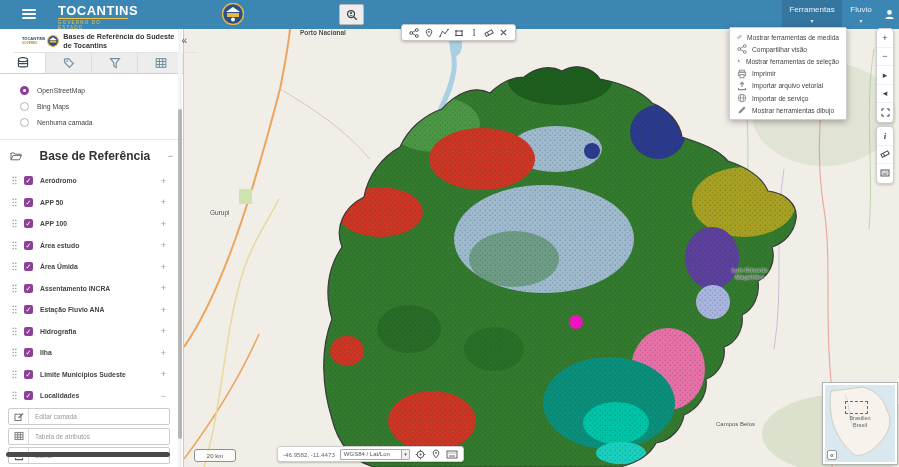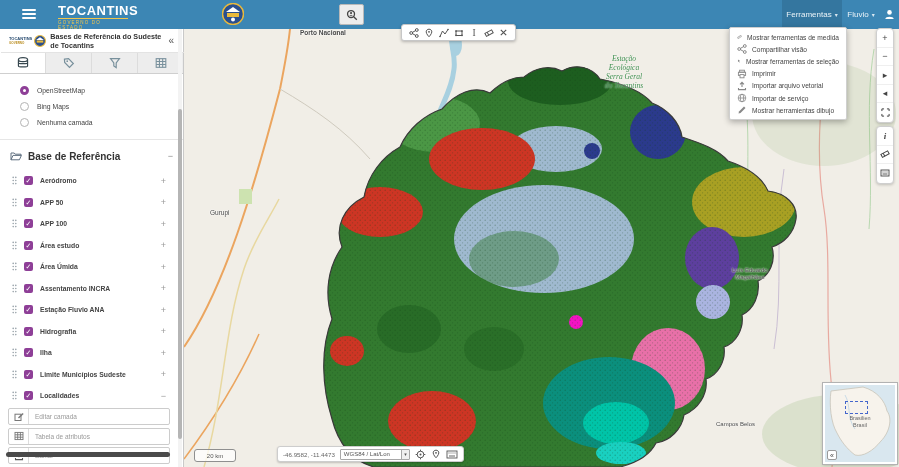--- a/index.html
+++ b/index.html
@@ -9,42 +9,42 @@
   
   .navbar { position:absolute; left:0; top:0; width:899px; height:29px; background:#3c86b4; z-index:60; display:flex; align-items:center; }
   .hamburger { position:absolute; left:22px; top:9px; width:14px; height:11px; cursor:pointer; }
   .hamburger span { display:block; height:2px; background:#fff; margin-bottom:2px; border-radius:1px; }
   .logo-block { position:absolute; left:58px; top:4px; }
   .logo-title { color:#fff; font-weight:bold; font-size:13px; letter-spacing:.5px; line-height:13px; }
   .logo-sub { color:#f2c54a; font-size:4.5px; letter-spacing:1.2px; margin-top:1px; border-top:1.5px solid #f2c54a; padding-top:1px; width:70px; }
   .crest { position:absolute; left:222px; top:3px; }
   .search-input { position:absolute; left:106px; top:5px; width:230px; height:19px; border:1px solid #9cc0d4; border-radius:2px; font-size:7.5px; padding:0 6px; color:#444; background:#fff; }
   .search-btn { position:absolute; left:339px; top:4px; width:25px; height:21px; background:#ededed; border:1px solid #b9b9b9; border-radius:2px; display:flex; align-items:center; justify-content:center; cursor:pointer; }
-  .nav-menu { position:absolute; top:0; height:29px; display:flex; align-items:center; justify-content:center; gap:3px; color:#eaf3f8; font-size:8px; cursor:pointer; }
+  .nav-menu { position:absolute; top:0; height:29px; display:flex; align-items:center; justify-content:center; gap:3px; color:#eaf3f8; font-size:8px; cursor:pointer;flex-direction:column; }
   .nav-menu.active { background:#34769f; }
   .nav-caret { font-size:6px; opacity:.9; }
   .user-btn { position:absolute; left:879px; top:0; width:20px; height:29px; display:flex; align-items:center; justify-content:center; cursor:pointer; }
 
   
   .sidebar { position:absolute; left:0; top:29px; width:184px; height:438px; background:#fff; border-right:1px solid #c9c9c9; z-index:50; }
-  .panel-header { position:absolute; left:1px; top:0; width:100%; height:24px; border-bottom:1px solid #e3e3e3; display:flex; align-items:center; padding:0 8px; gap:4px; }
+  .panel-header { position:absolute; left:14px; top:0; width:100%; height:24px; border-bottom:1px solid #e3e3e3; display:flex; align-items:center; padding:0 8px; gap:4px; }
   .panel-title { font-size:7.2px; font-weight:bold; color:#333; flex:1; }
   .collapse-btn { font-size:10px; color:#555; cursor:pointer; padding:0 2px; }
   .mini-logo { display:flex; align-items:center; gap:2px; }
   .mini-logo .t { font-size:4px; font-weight:bold; color:#25496e; line-height:4px; }
   .tabs { position:absolute; left:0; top:24px; width:100%; height:21px; display:flex; border-bottom:1px solid #cfcfcf; background:#ededed; }
   .tab { flex:1; display:flex; align-items:center; justify-content:center; border-right:1px solid #dcdcdc; cursor:pointer; }
   .tab.active { background:#fff; }
   .basemaps { position:absolute; left:0; top:45px; width:100%; height:66px; border-bottom:1px solid #e6e6e6; padding:8px 0 0 20px; }
   .radio-row { display:flex; align-items:center; gap:8px; height:16px; cursor:pointer; }
   .radio { width:9px; height:9px; border-radius:50%; border:1px solid #b3b3b3; background:#fff; }
   .radio.sel { border:3px solid #8e3f97; }
   .radio-label { font-size:6.8px; color:#444; }
   .group-header { position:absolute; left:0; top:118px; width:100%; height:18px; display:flex; align-items:center; gap:6px; padding:0 10px; }
-  .group-label { font-size:10px; font-weight:bold; color:#333; flex:1; }
+  .group-label { font-size:12px; font-weight:bold; color:#333; flex:1;text-align:center; }
   .group-toggle { font-size:9px; color:#888; cursor:pointer; }
   .layers { position:absolute; left:0; top:141px; width:176px; }
   .layer-row { position:relative; height:21.5px; display:flex; align-items:center; padding-left:12px; gap:7px; }
   .layer-label { font-size:6.8px; font-weight:600; color:#444; }
   .layer-toggle { position:absolute; right:10px; font-size:9px; color:#999; cursor:pointer; }
   .checkbox { width:9px; height:9px; background:#8e3f97; border-radius:2px; color:#fff; font-size:7px; line-height:9px; text-align:center; cursor:pointer; }
   .layer-tools { position:absolute; left:8px; top:379px; width:162px; }
   .tool-row { height:17px; border:1px solid #ccc; border-radius:2px; margin-bottom:2.5px; display:flex; align-items:center; cursor:pointer; background:#fff; }
   .tool-ic { width:20px; height:100%; border-right:1px solid #ddd; display:flex; align-items:center; justify-content:center; }
   .tool-label { font-size:6.5px; color:#999; padding-left:6px; }
@@ -145,26 +145,20 @@
         <rect x="130" y="30" width="500" height="420" fill="url(#speckle)" opacity=".28"></rect>
       </g>
 
       <path fill="none" stroke="#3a3a3a" stroke-width="1.2" d="M340,48 C352,38 366,36 378,42 C392,34 408,38 416,50 C436,54 456,60 468,74 C484,80 496,94 498,108 C516,114 534,120 544,132 C562,138 578,148 584,162 C602,164 614,176 612,190 C610,204 600,214 588,218 C592,232 586,246 574,252 C576,266 570,280 558,286 C560,300 552,314 540,318 C542,332 534,346 522,350 C524,366 514,380 500,386 C498,400 486,412 472,414 C466,426 452,434 436,438 L190,438 C168,432 154,414 148,390 C138,358 136,320 148,290 C140,264 144,238 158,218 C150,198 160,178 180,168 C184,146 198,128 216,118 C224,100 240,86 258,80 C272,64 290,56 306,64 C316,54 328,48 340,48 Z"></path>
     </svg>
 
     
     <div class="town-dot" style="left:150px; top:2px;"></div>
     <div class="map-label" style="left:116px; top:0px; font-weight:bold;">Porto Nacional</div>
     <div class="map-label" style="left:26px; top:180px;">Gurupi</div>
-    <div class="eco-label" style="left:400px; top:25px; width:80px;">
-      <div>Estação</div>
-      <div>Ecológica</div>
-      <div>Serra Geral</div>
-      <div>do Tocantins</div>
-    </div>
     <div class="map-label" style="left:548px; top:238px; text-align:center; line-height:7px; font-size:6px;">
       <div>Luís Eduardo</div>
       <div>Magalhães</div>
     </div>
     <div class="map-label" style="left:532px; top:392px; font-size:6px;">Campos Belos</div>
   </div>
 
   <div class="navbar">
     <div class="hamburger">
         <span></span>

